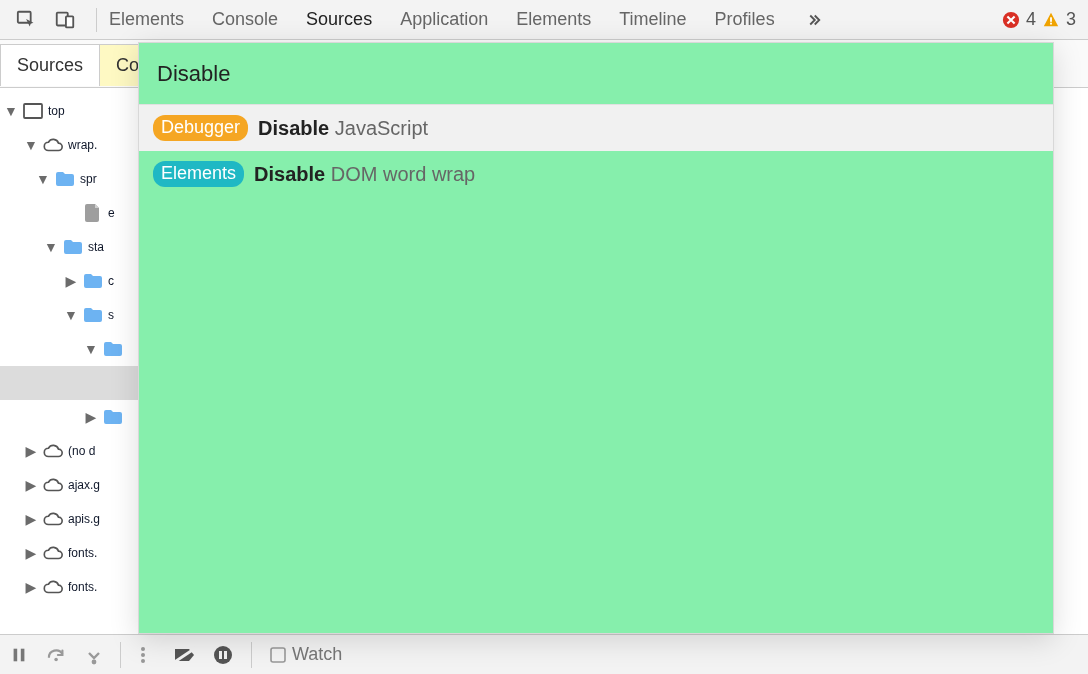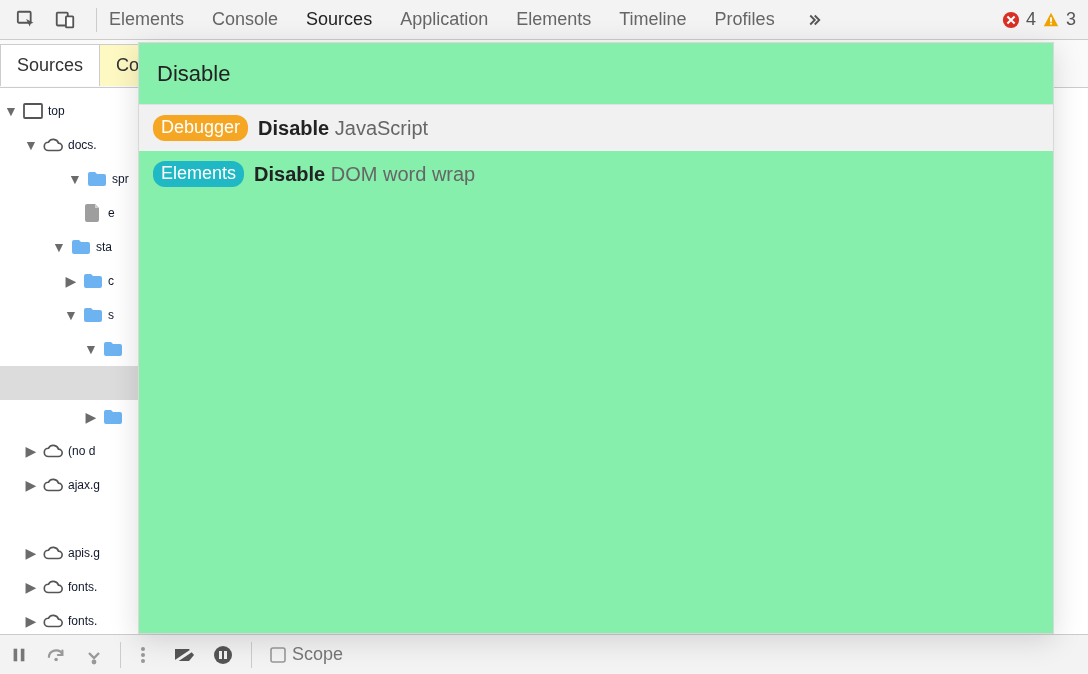--- a/index.html
+++ b/index.html
@@ -208,42 +208,42 @@
         </span>
         <span>top</span>
       </div>
       <div class="tree-row" style="padding-left: 24px;">
         <span class="arrow expanded"></span>
         <span class="icon">
           <svg width="22" height="16" viewBox="0 0 24 16" fill="none" stroke="#555" stroke-width="1.8">
             <path d="M7 14h11a4 4 0 0 0 0-8 6 6 0 0 0-11-1 4 4 0 0 0 0 9z"></path>
           </svg>
         </span>
-        <span>docs.</span>
-      </div>
-      <div class="tree-row" style="padding-left: 68px;">
+        <span>wrap.</span>
+      </div>
+      <div class="tree-row" style="padding-left: 36px;">
         <span class="arrow expanded"></span>
         <span class="icon">
           <svg width="20" height="16" viewBox="0 0 20 16" fill="#6db3f2">
             <path d="M1 3a2 2 0 0 1 2-2h5l2 2h7a2 2 0 0 1 2 2v8a2 2 0 0 1-2 2H3a2 2 0 0 1-2-2z"></path>
           </svg>
         </span>
         <span>spr</span>
       </div>
       <div class="tree-row" style="padding-left: 64px;">
         <span class="arrow " style="visibility: hidden;"></span>
         <span class="icon">
           <svg width="16" height="18" viewBox="0 0 16 18" fill="#9e9e9e">
             <path d="M2 0h8l4 4v12a2 2 0 0 1-2 2H2a2 2 0 0 1-2-2V2a2 2 0 0 1 2-2z"></path>
             <path d="M10 0v4h4" fill="#cfcfcf"></path>
           </svg>
         </span>
         <span>e</span>
       </div>
-      <div class="tree-row" style="padding-left: 44px; margin-left: 8px;">
+      <div class="tree-row" style="padding-left: 44px;">
         <span class="arrow expanded"></span>
         <span class="icon">
           <svg width="20" height="16" viewBox="0 0 20 16" fill="#6db3f2">
             <path d="M1 3a2 2 0 0 1 2-2h5l2 2h7a2 2 0 0 1 2 2v8a2 2 0 0 1-2 2H3a2 2 0 0 1-2-2z"></path>
           </svg>
         </span>
         <span>sta</span>
       </div>
       <div class="tree-row" style="padding-left: 64px;">
         <span class="arrow collapsed"></span>
@@ -297,21 +297,21 @@
       </div>
       <div class="tree-row" style="padding-left: 24px;">
         <span class="arrow collapsed"></span>
         <span class="icon">
           <svg width="22" height="16" viewBox="0 0 24 16" fill="none" stroke="#555" stroke-width="1.8">
             <path d="M7 14h11a4 4 0 0 0 0-8 6 6 0 0 0-11-1 4 4 0 0 0 0 9z"></path>
           </svg>
         </span>
         <span>ajax.g</span>
       </div>
-      <div class="tree-row" style="padding-left: 24px; margin-top: 34px;">
+      <div class="tree-row" style="padding-left: 24px;">
         <span class="arrow collapsed"></span>
         <span class="icon">
           <svg width="22" height="16" viewBox="0 0 24 16" fill="none" stroke="#555" stroke-width="1.8">
             <path d="M7 14h11a4 4 0 0 0 0-8 6 6 0 0 0-11-1 4 4 0 0 0 0 9z"></path>
           </svg>
         </span>
         <span>apis.g</span>
       </div>
       <div class="tree-row" style="padding-left: 24px;">
         <span class="arrow collapsed"></span>
@@ -377,21 +377,21 @@
           <rect x="6" y="6" width="3" height="8" fill="#f3f3f3"></rect>
           <rect x="11" y="6" width="3" height="8" fill="#f3f3f3"></rect>
         </svg>
     </span>
   </div>
   <span class="vdiv"></span>
   <span style="display:flex;align-items:center;gap:6px;">
     <svg width="16" height="16" viewBox="0 0 16 16" fill="none" stroke="#999" stroke-width="1.6">
         <rect x="1" y="1" width="14" height="14" rx="2"></rect>
       </svg>
-    <span class="lbl">Scope</span>
+    <span class="lbl">Watch</span>
   </span>
 </div>
 
 <div class="palette">
   <div class="palette-input">Disable</div>
   <div class="palette-list" id="palette-list">
       <div class="palette-item selected">
         <span class="badge debugger">Debugger</span>
         <span><span class="match">Disable</span><span class="rest"> JavaScript</span></span>
       </div>

